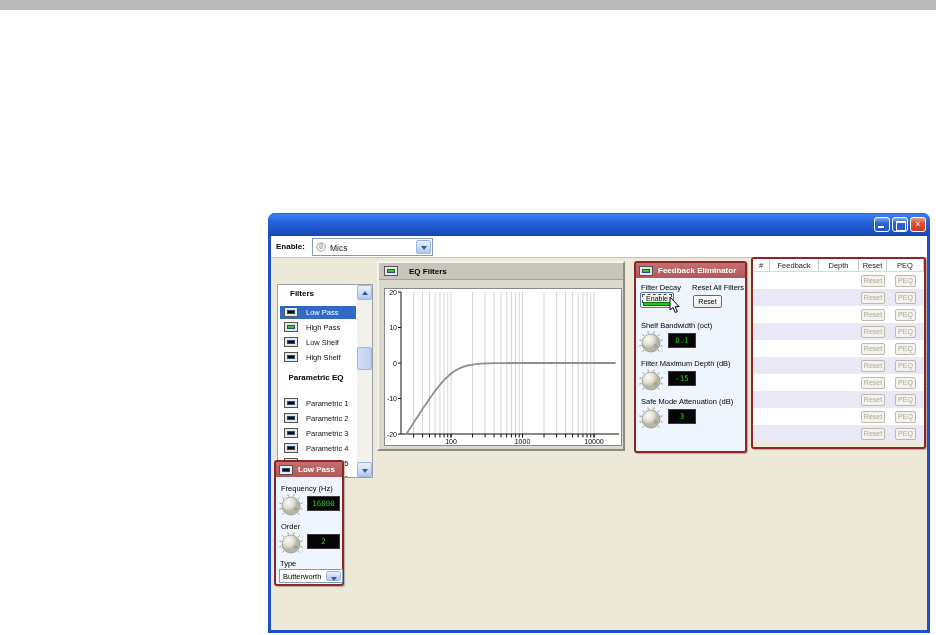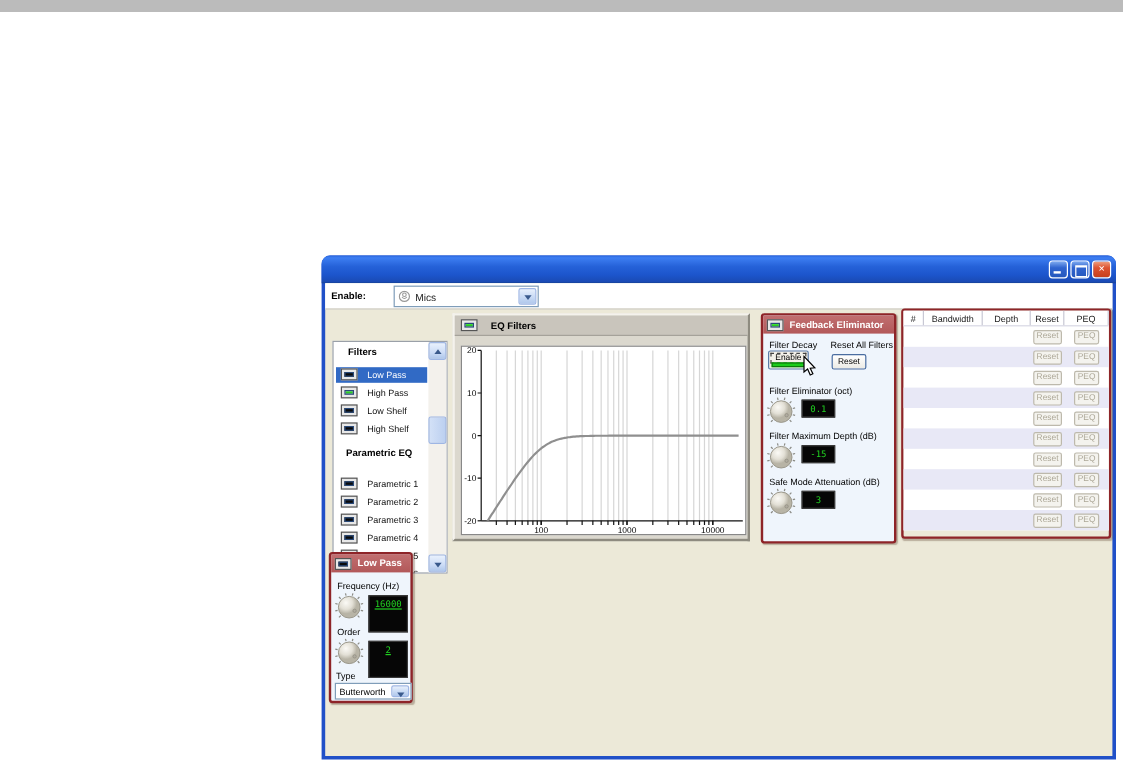--- a/index.html
+++ b/index.html
@@ -11,21 +11,21 @@
   #title-text { position:absolute; left:8px; top:5px; color:#fff; font-weight:bold; font-size:10px; text-shadow:1px 1px 1px #10307a; white-space:nowrap; }
   .winbtn { position:absolute; top:4px; width:16px; height:15px; border-radius:3px; border:1px solid #fff; font-size:9px; color:#fff; text-align:center; line-height:13px; }
   #btn-min { right:40px; background:linear-gradient(180deg,#7da9ef,#2f63cf 40%,#2558bd); }
   #btn-max { right:22px; background:linear-gradient(180deg,#7da9ef,#2f63cf 40%,#2558bd); }
   #btn-close { right:4px; background:linear-gradient(180deg,#ee9e7e,#dd5331 40%,#c63f1c); }
   #btn-min::after { content:""; position:absolute; left:3px; bottom:3px; width:6px; height:2px; background:#fff; }
   #btn-max::after { content:""; position:absolute; left:3px; top:3px; width:8px; height:7px; border:1px solid #fff; border-top-width:2px; }
   #client { position:absolute; left:3px; top:23px; width:656px; height:394px; background:#ECE9D8; }
   #channel-row { position:absolute; left:0; top:0; width:656px; height:22px; background:#fff; border-bottom:1px solid #c8c5b8; }
   #channel-label { position:absolute; left:5px; top:6px; font-size:8px; font-weight:bold; color:#000; }
-  #channel-combo { position:absolute; left:41px; top:2px; width:121px; height:18px; background:#fff; border:1px solid #7F9DB9;margin-left:16px; }
+  #channel-combo { position:absolute; left:41px; top:2px; width:121px; height:18px; background:#fff; border:1px solid #7F9DB9; }
   #channel-icon { position:absolute; left:3px; top:3px; width:10px; height:10px; }
   #channel-value { position:absolute; left:17px; top:4px; font-size:8.5px; color:#222; }
   .combo-btn { position:absolute; right:1px; top:1px; width:15px; bottom:1px; background:linear-gradient(180deg,#E8F0FC,#CBDCF5 50%,#B0C8EC); border:1px solid #9EB6E4; border-radius:2px; }
   .combo-arrow { position:absolute; left:4px; top:5px; width:0; height:0; border-left:3px solid transparent; border-right:3px solid transparent; border-top:4px solid #3A5A8C; }
 
   
   #filters-panel { position:absolute; left:6px; top:25px; width:96px; height:194px; background:#fff; border:1px solid #9aa0a8;margin-top:23px; }
   #filters-title { position:absolute; left:12px; top:4px; font-size:8px; font-weight:bold; }
   #filters-items { position:absolute; left:0; top:0; width:79px; height:192px; overflow:hidden; }
   .flist-row { position:absolute; left:2px; width:76px; height:13px; }
@@ -76,21 +76,21 @@
   .t-header { display:flex; height:13px; background:#fff; border-bottom:1px solid #d8d8e4; }
   .t-hcell { font-size:7.5px; color:#222; border-right:1px solid #c8c8d4; display:flex; align-items:center; justify-content:center; }
   .t-row { display:flex; height:17px; align-items:center; }
   .t-row.alt { background:#E8E8F6; }
   .t-cell { height:100%; display:flex; align-items:center; justify-content:center; }
   .dis-btn { width:24px; height:12px; background:#F4F3EE; border:1px solid #BDB9AC; border-radius:2px; color:#ADA898; font-size:7px; text-align:center; line-height:10px; }
   .dis-btn.peq { width:21px; }
 
   #lp-panel { left:3px; top:224px; width:70px; height:126px; }
   #lp-panel .param-row { width:70px; }
-  #lp-panel .lcd { left:31px; width:33px; height:31px; line-height:14px;text-decoration:underline; }
+  #lp-panel .lcd { left:31px; width:33px; height:15px; line-height:14px; }
   #lp-type-label { position:absolute; left:4px; top:97px; font-size:7.5px; }
   #lp-type { position:absolute; left:3px; top:107px; width:64px; height:14px; background:#fff; border:1px solid #7F9DB9; font-size:7.5px; }
   #lp-type .val { position:absolute; left:3px; top:2px; }
 
   #cursor { position:absolute; left:398px; top:60px; width:12px; height:18px; z-index:50; }
 </style>
 </head>
 <body>
 
 <div id="topbar"></div>
@@ -290,21 +290,21 @@
       </div>
       <span class="small-label" id="fb-decay-label">Filter Decay</span>
       <span class="small-label" id="fb-resetall-label">Reset All Filters</span>
       <div id="fb-enable">
         <div class="txt">Enable</div>
         <div class="bar"></div>
       </div>
       <div id="fb-reset">Reset</div>
       <div id="fb-params">
           <div class="param-row" style="top: 58px;">
-            <span class="param-label">Filter Eliminator (oct)</span>
+            <span class="param-label">Shelf Bandwidth (oct)</span>
             <div class="knob"><svg width="26" height="26" viewBox="0 0 26 26">
     <defs>
                   <radialGradient id="kg1" cx="35%" cy="30%">
                     <stop offset="0%" stop-color="#FBFAF6"></stop>
                     <stop offset="60%" stop-color="#E3E0D6"></stop>
                     <stop offset="100%" stop-color="#B8B4A6"></stop>
                   </radialGradient>
                 </defs>
     <line x1="5.928932188134523" y1="20.071067811865476" x2="4.514718625761429" y2="21.485281374238568" stroke="#8a8a84" stroke-width="1"></line>
                 <line x1="3.3407417371093153" y1="15.588190451025204" x2="1.4088900845311798" y2="16.105828541230245" stroke="#8a8a84" stroke-width="1"></line>
@@ -371,21 +371,21 @@
   </svg></div>
             <div class="lcd">3</div>
           </div>
         </div>
     </div>
 
     <div id="table-panel">
       <div id="fb-table">
           <div class="t-header">
             <div class="t-hcell" style="width: 17px;">#</div>
-            <div class="t-hcell" style="width: 49px;">Bandwidth</div>
+            <div class="t-hcell" style="width: 49px;">Feedback</div>
             <div class="t-hcell" style="width: 40px;">Depth</div>
             <div class="t-hcell" style="width: 28px;">Reset</div>
             <div class="t-hcell" style="width: 37px;">PEQ</div>
           </div>
           <div class="t-row">
             <div class="t-cell" style="width: 17px;"></div>
             <div class="t-cell" style="width: 49px;"></div>
             <div class="t-cell" style="width: 40px;"></div>
             <div class="t-cell" style="width: 28px;">
               <div class="dis-btn">Reset</div>

